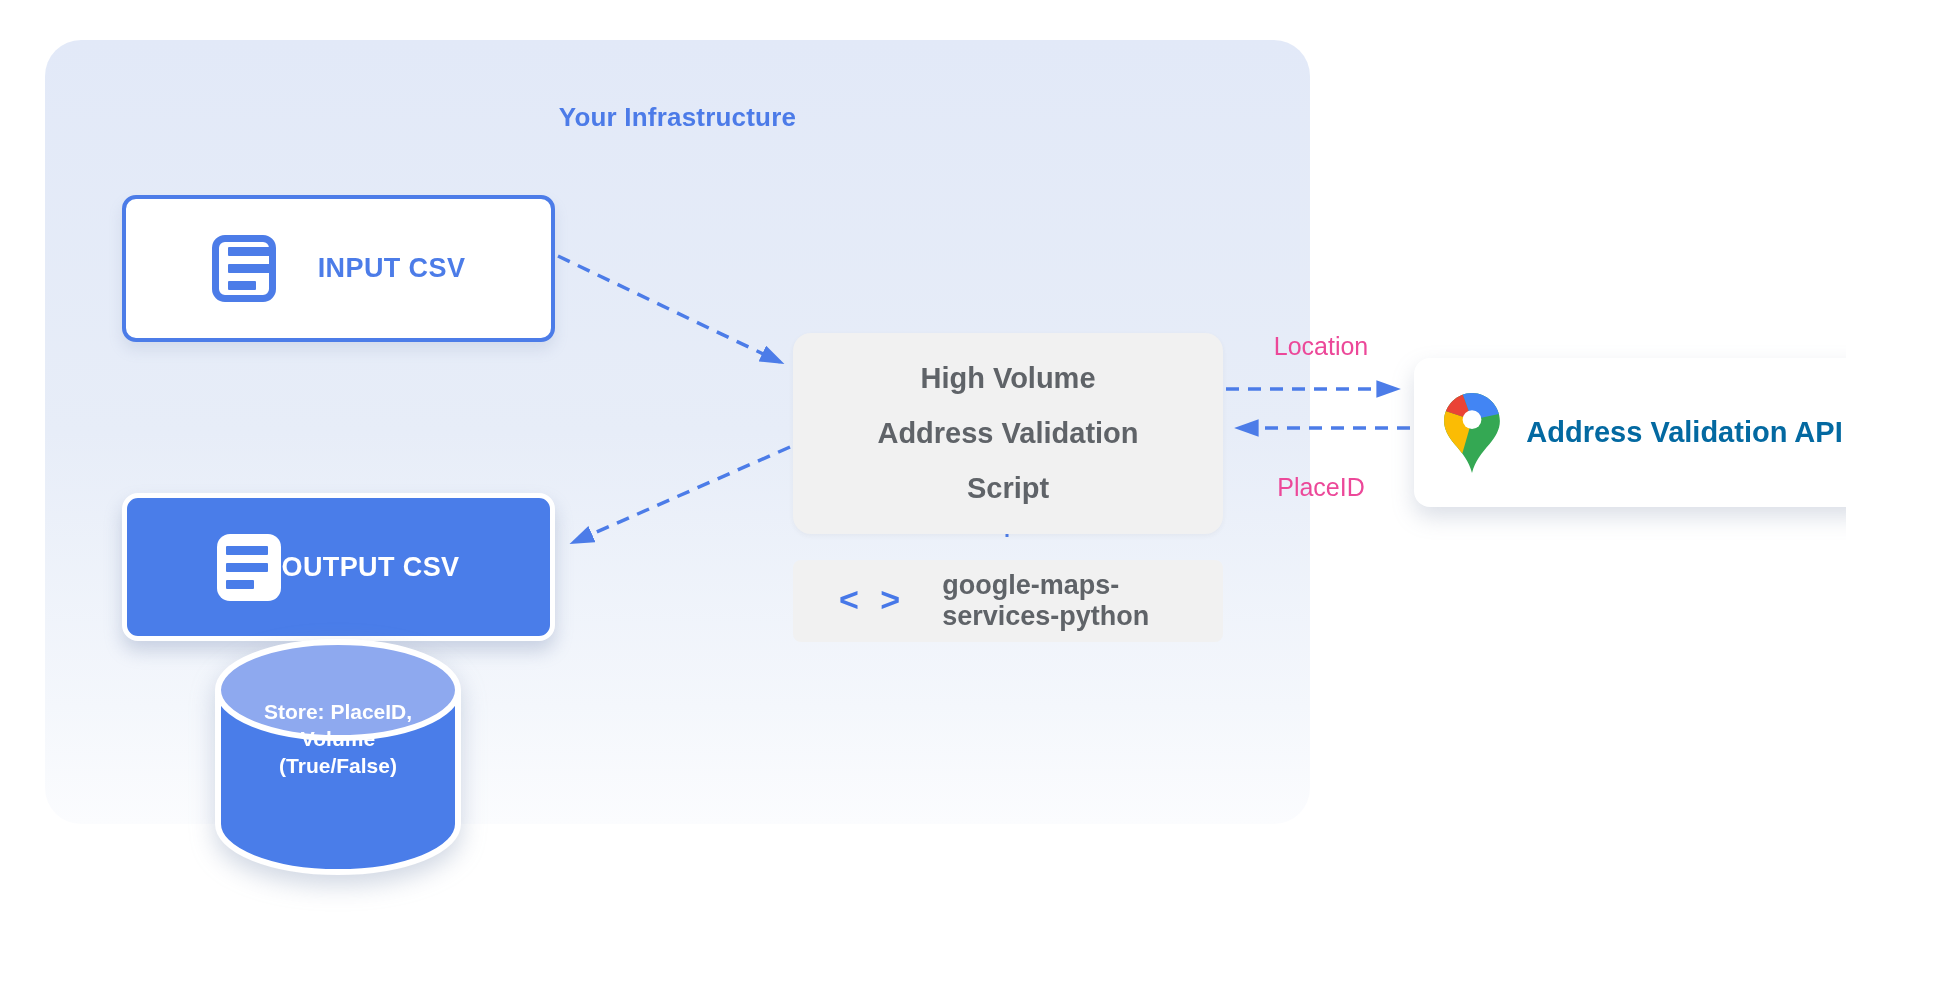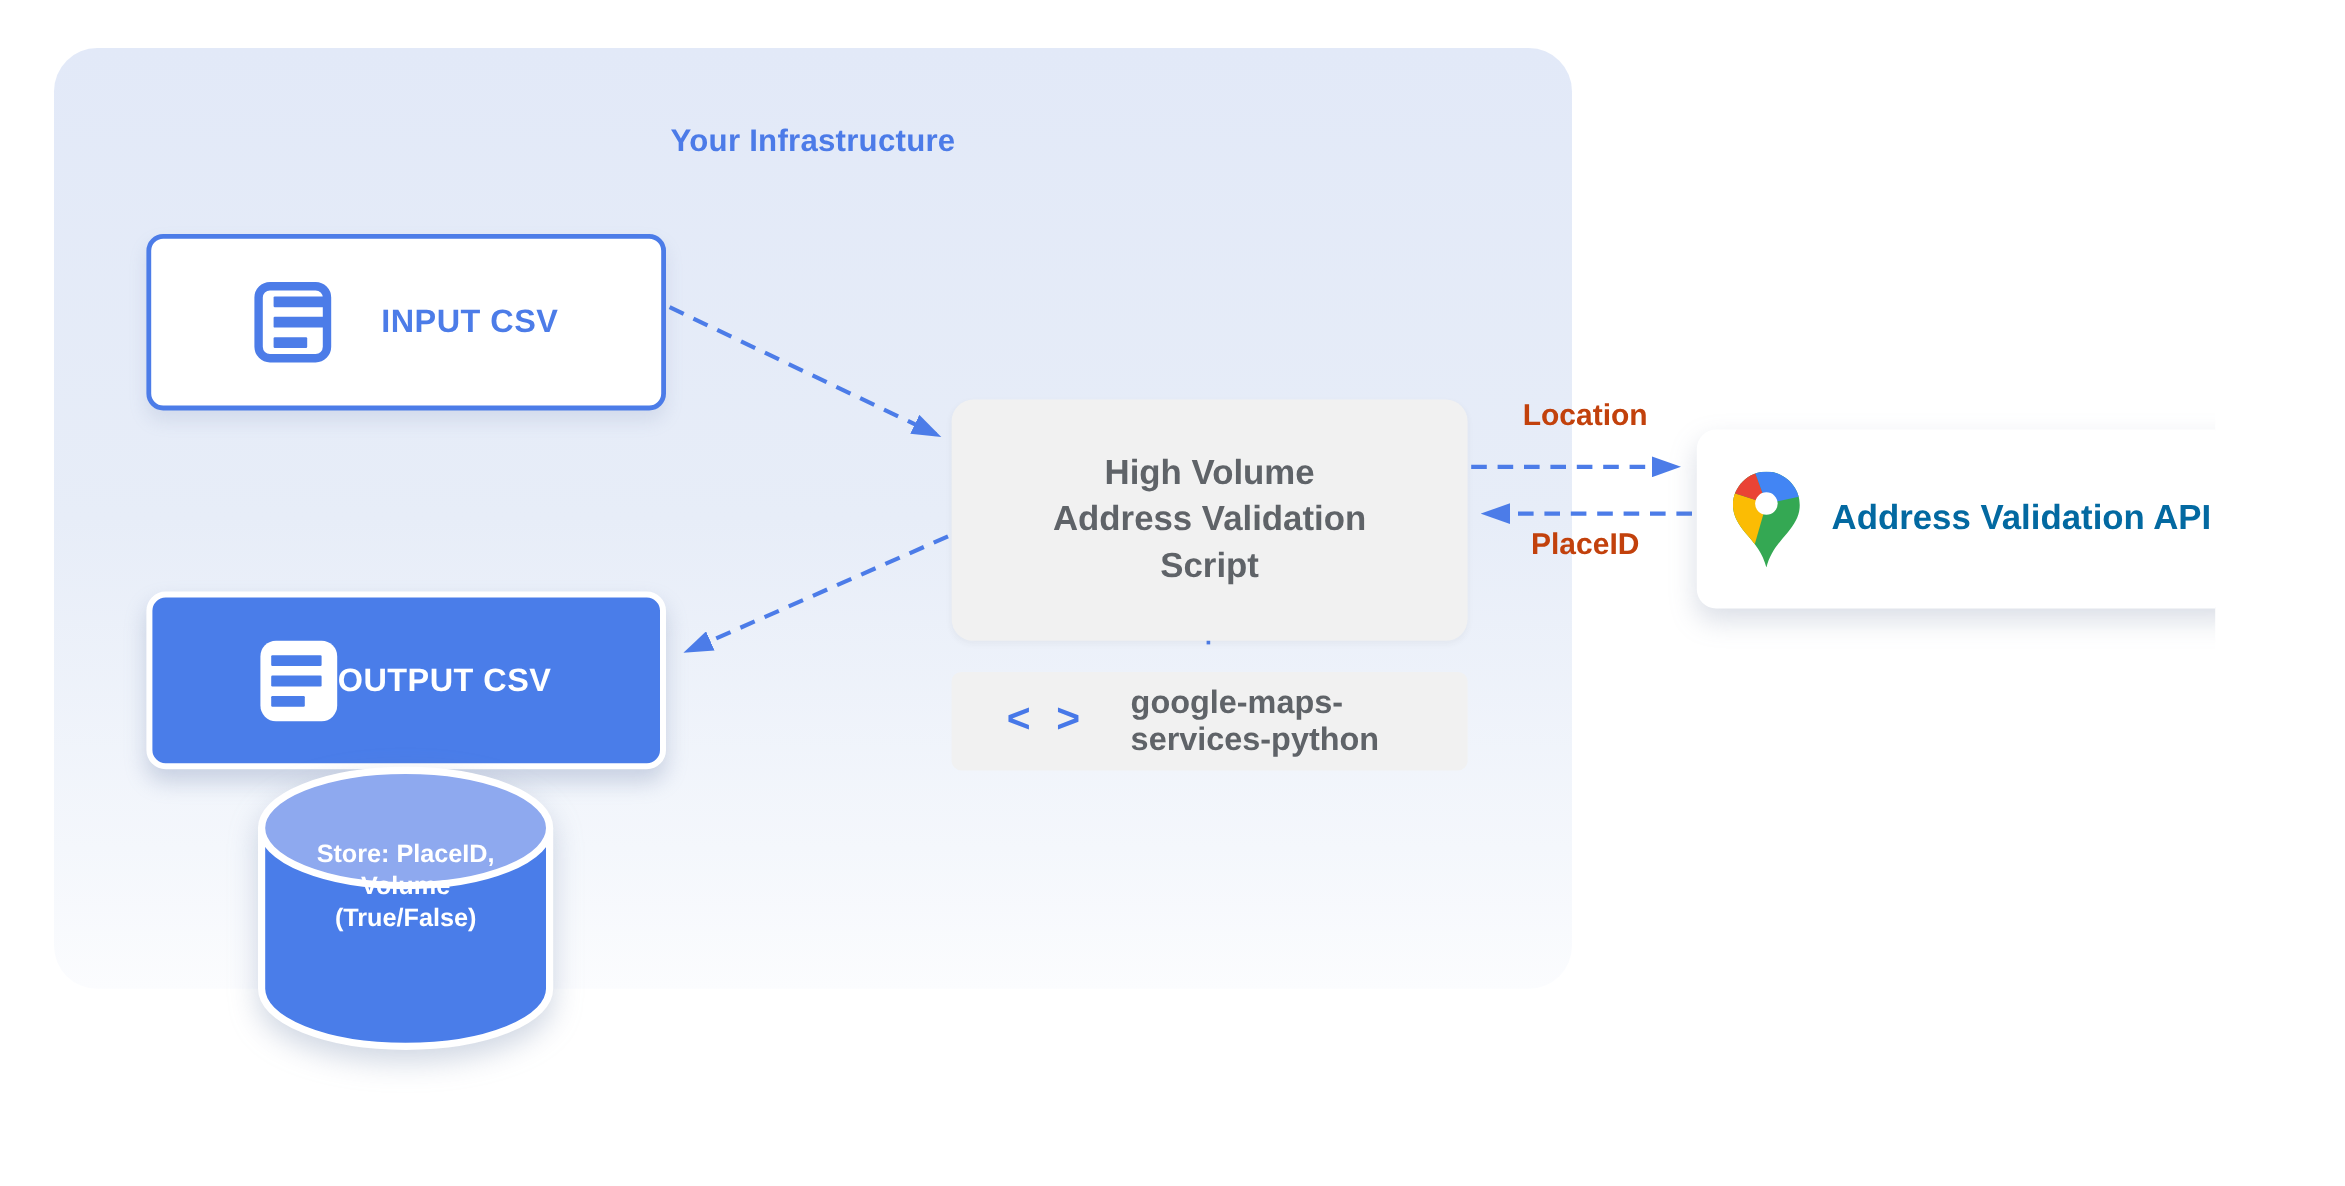--- a/index.html
+++ b/index.html
@@ -41,21 +41,21 @@
   .doc-icon.outline .bar{background:#4C7CE8;}
   .doc-icon.filled{background:#ffffff;}
   .doc-icon.filled .bar{background:#4A7DE9;}
   .doc-icon .bar{height:9px;border-radius:1px;}
   .doc-icon .bar.w1{width:42px;}
   .doc-icon .bar.w2{width:42px;}
   .doc-icon .bar.w3{width:28px;}
   
   .script{
     left:793px;top:310px;width:430px;height:201px;background:#F1F1F1;border-radius:18px;
-    flex-direction:column;box-shadow:0 2px 5px rgba(60,64,67,.05);
+    flex-direction:column;box-shadow:0 2px 5px rgba(60,64,67,.05);gap:16px;
   }
   .script .tline{color:#5F6368;font-size:29px;font-weight:700;line-height:39px;text-align:center;}
   
   .library{
     left:793px;top:537px;width:430px;height:82px;background:#F1F1F1;border-radius:8px;
     justify-content:flex-start;padding-left:46px;gap:36px;
   }
   .code-glyph{color:#4778E8;font-size:34px;font-weight:800;letter-spacing:6px;transform:translateY(-2px);flex:0 0 auto;}
   .library .tcol .tline{color:#5F6368;font-size:27px;font-weight:700;line-height:31px;text-align:left;}
   
@@ -64,23 +64,23 @@
     gap:26px;box-shadow:0 10px 22px rgba(125,140,170,.28);
   }
   .api .label{color:#0369a1;font-size:29px;font-weight:700;}
   
   .cyl-svg{position:absolute;left:210px;top:634px;filter:drop-shadow(0 10px 12px rgba(120,140,175,.35));}
   .cyl-text{
     position:absolute;left:210px;top:698px;width:256px;text-align:center;
     color:#ffffff;font-size:21px;font-weight:700;line-height:27px;
   }
   
-  .edge-label{position:absolute;width:170px;text-align:center;color:#c2410c;font-size:25px;font-weight:700;}
+  .edge-label{position:absolute;width:170px;text-align:center;color:#ec4899;font-size:25px;font-weight:400;}
   .edge-label.location{left:1236px;top:332px;}
-  .edge-label.placeid{left:1236px;top:440px;}
+  .edge-label.placeid{left:1236px;top:473px;}
   
   .arrows{position:absolute;left:0;top:0;pointer-events:none;}
 </style>
 </head>
 <body>
 
 <div class="stage">
 
   <div class="infra">
     <div class="infra-title">Your Infrastructure</div>

